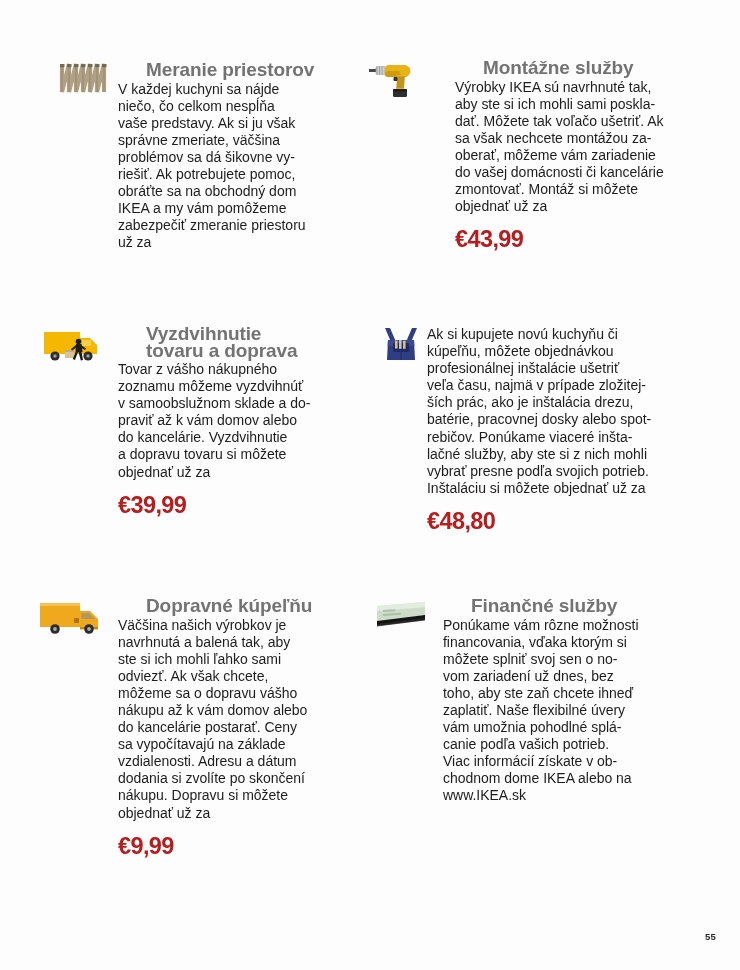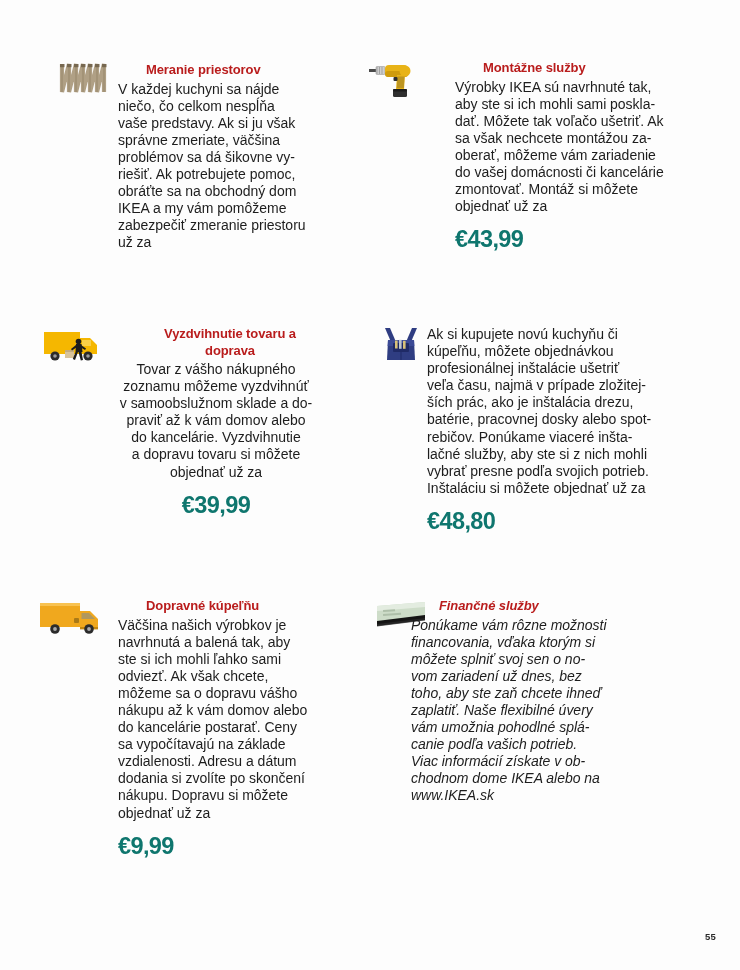--- a/index.html
+++ b/index.html
@@ -33,59 +33,59 @@
     top: 0;
     width: 66px;
     height: 46px;
   }
   .service .body-col {
     position: absolute;
     top: 0;
   }
   .service h2 {
     margin: 0 0 2px 0;
-    font-size: 13px;
+    font-size: 19px;
     font-weight: bold;
     line-height: 16.5px;
     letter-spacing: -0.1px;
-    color: #b91c1c;
+    color: #737373;
     padding-left: 28px;
   }
   .service p {
     margin: 0;
     font-size: 14px;
     line-height: 17.1px;
     color: #1d1d1d;
     letter-spacing: -0.02px;
     white-space: pre-line;
   }
   .service .price {
     margin: 11px 0 0 0;
     font-size: 23.5px;
     font-weight: bold;
     letter-spacing: -0.6px;
-    color: #0f766e;
+    color: #b91c1c;
     line-height: 26px;
   }
 
   
   #svc-meranie   { left: 58px;  top: 62px;  }
   #svc-vyzdvih   { left: 42px;  top: 326px; }
   #svc-dopravne  { left: 38px;  top: 598px; }
   
   #svc-montaz    { left: 368px; top: 60px;  }
   #svc-instal    { left: 378px; top: 326px; }
   #svc-financ    { left: 375px; top: 598px; }
 
   #svc-meranie  .body-col { left: 60px;  width: 200px; }
-  #svc-vyzdvih  .body-col { left: 76px;  width: 196px; text-align: center; }
+  #svc-vyzdvih  .body-col { left: 76px;  width: 196px; }
   #svc-dopravne .body-col { left: 80px;  width: 198px; }
   #svc-montaz   .body-col { left: 59px;  width: 228px; margin-left: 28px; }
   #svc-instal   .body-col { left: 49px;  width: 230px; }
-  #svc-financ   .body-col { left: 36px;  width: 228px; font-style: italic; }
+  #svc-financ   .body-col { left: 68px;  width: 228px; }
 
   
   .icon-svg { display: block; }
 
   
   .page-number {
     position: absolute;
     right: 24px;
     bottom: 28px;
     font-size: 9.5px;

